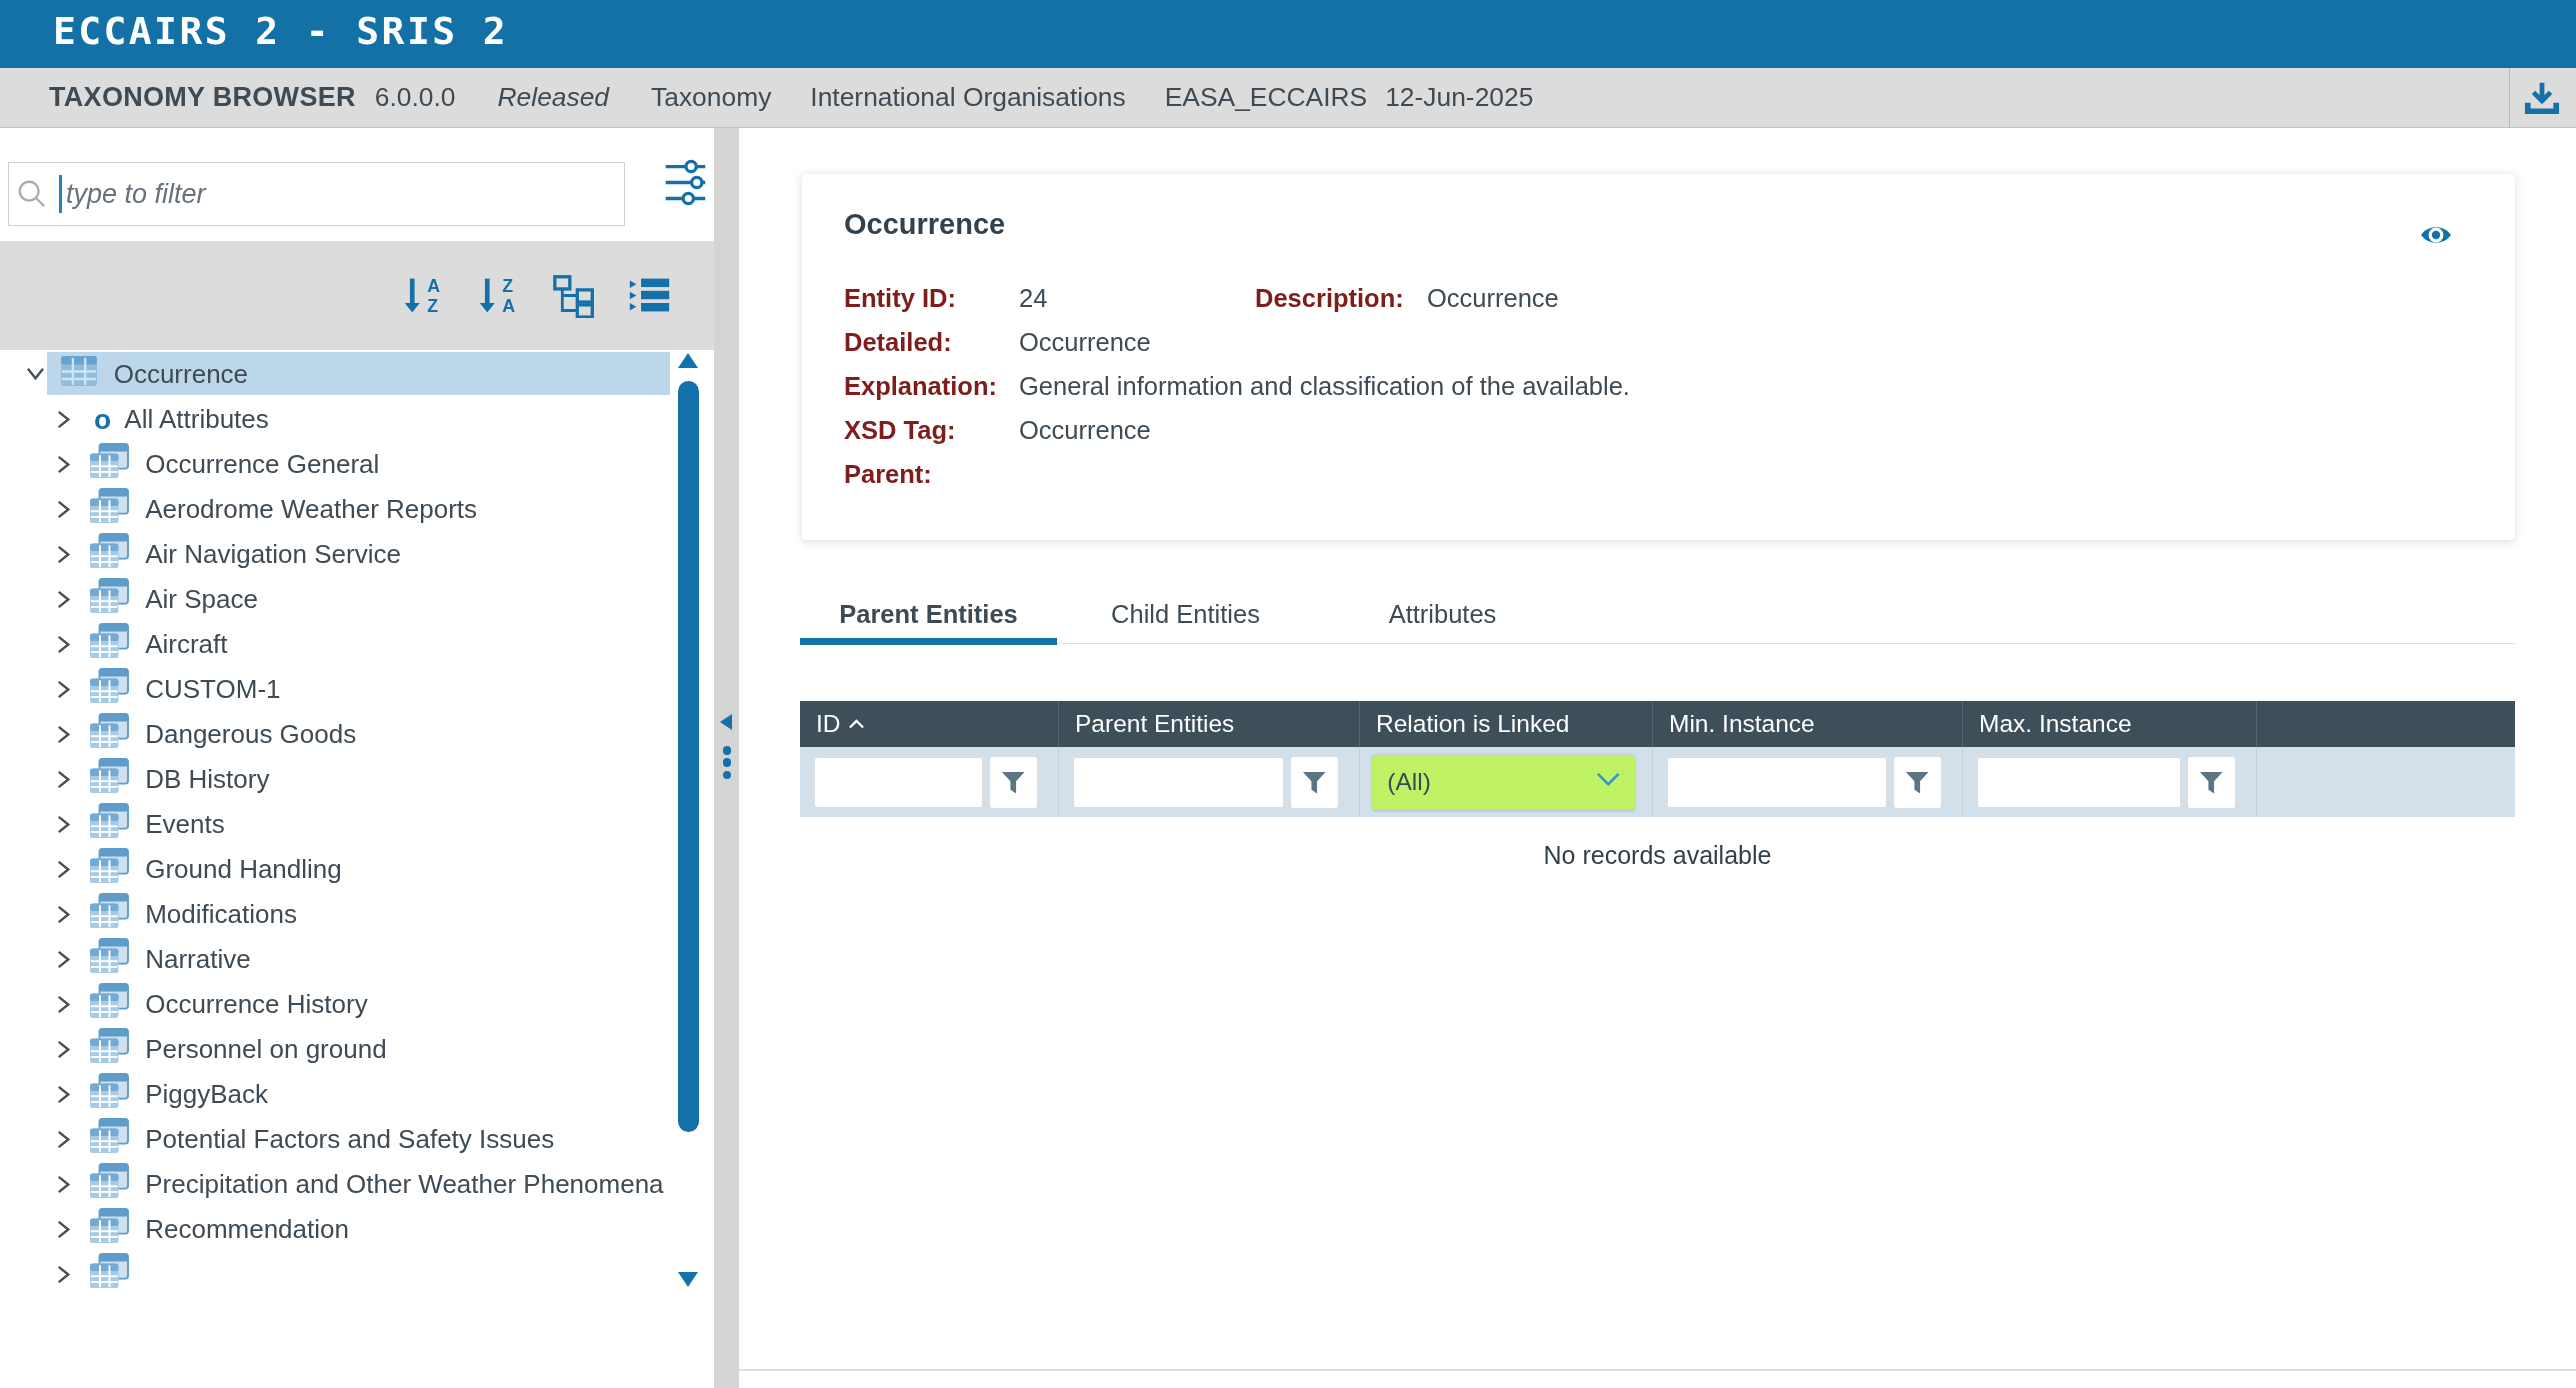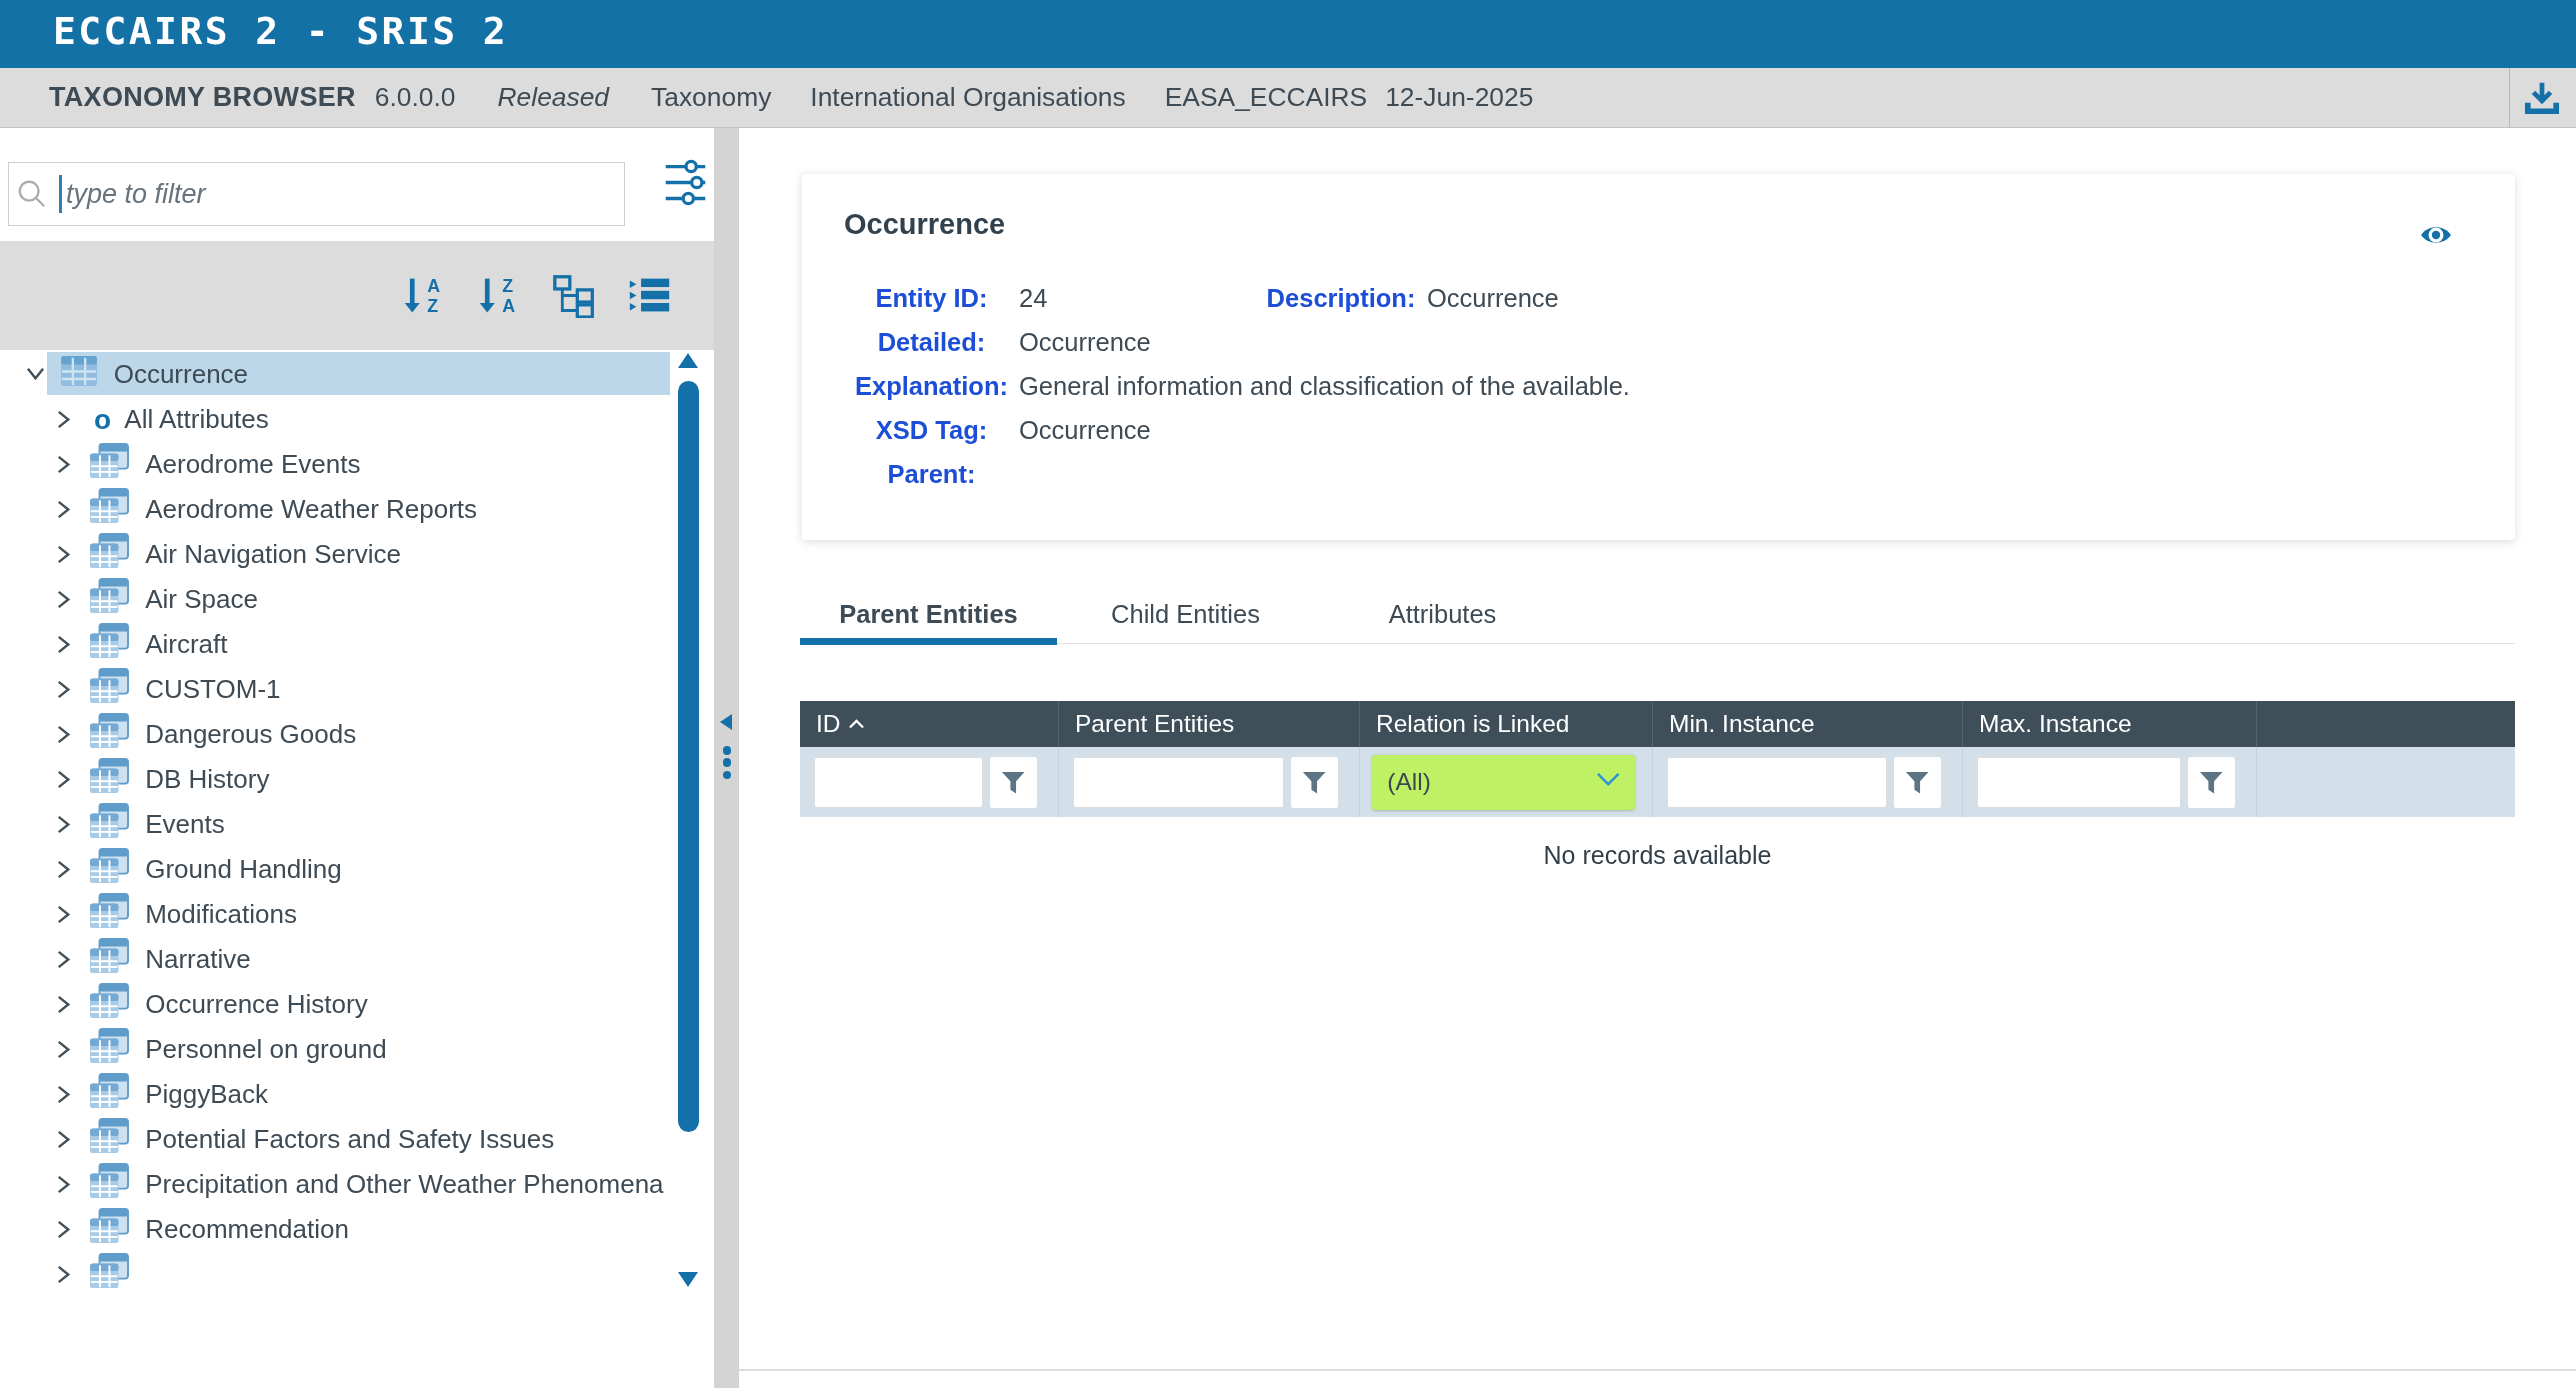--- a/index.html
+++ b/index.html
@@ -72,21 +72,21 @@
 
   
   .main{position:absolute;left:739px;top:128px;width:1837px;height:1261px;background:#fff;}
 
   .card{position:absolute;left:63px;top:46px;width:1713px;height:366px;background:#fff;
         border-radius:3.8px;box-shadow:0 1.9px 9.4px rgba(0,0,0,.14);}
   .card-title{position:absolute;left:42px;top:34px;font-size:29px;font-weight:700;color:#33414c;}
   .eye-btn{position:absolute;right:62px;top:47px;width:34px;height:28px;}
   .fields{position:absolute;left:42px;top:102px;width:1623px;}
   .frow{display:grid;grid-template-columns:175px 236px 172px 1fr;height:44px;align-items:center;font-size:25.5px;}
-  .flabel{font-weight:700;color:#1d4ed8;text-align:center;}
+  .flabel{font-weight:700;color:#7f1d1d;}
   .fvalue{color:#3e4a54;}
   .fvalue.span{grid-column:2 / 5;}
 
   
   .tabs{position:absolute;left:61px;top:453px;width:1715px;height:62px;border-bottom:1.9px solid #e2e2e2;display:flex;}
   .tab{width:257px;text-align:center;font-size:25.5px;color:#3e4a54;padding-top:19px;box-sizing:border-box;position:relative;}
   .tab.active{font-weight:700;}
   .tab.active::after{content:"";position:absolute;left:0;bottom:-1.9px;width:257px;height:6.6px;background:#1470a8;}
 
   
@@ -241,21 +241,21 @@
         <rect x="12" y="2" width="30" height="8" rx="3" fill="#5f9cc9"></rect>
         <rect x="2" y="12" width="30" height="26" rx="3" fill="#a7cbe7"></rect>
         <rect x="2" y="12" width="30" height="8" rx="3" fill="#74a9d4"></rect>
         <line x1="12.5" y1="14" x2="12.5" y2="37" stroke="#fff" stroke-width="2"></line>
         <line x1="22.5" y1="14" x2="22.5" y2="37" stroke="#fff" stroke-width="2"></line>
         <line x1="3" y1="25.5" x2="31" y2="25.5" stroke="#fff" stroke-width="2"></line>
         <line x1="3" y1="31.5" x2="31" y2="31.5" stroke="#fff" stroke-width="2"></line>
       </svg>
     </span>
 
-    <span class="lbl">Aerodrome Events</span>
+    <span class="lbl">Occurrence General</span>
   </div>
         <div class="tree-row k-entity">
 
     <span class="chev">
       <svg width="19" height="21" viewBox="0 0 20 22">
         <polyline points="5,3 15,11 5,19" fill="none" stroke="#44525c" stroke-width="2.6"></polyline>
       </svg>
     </span>
 
     <span class="icon i-double">

